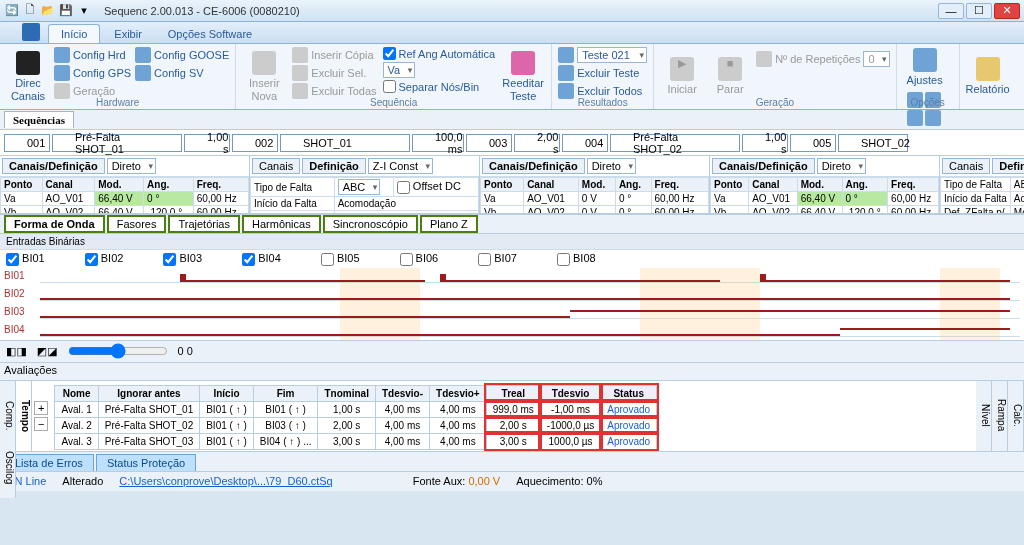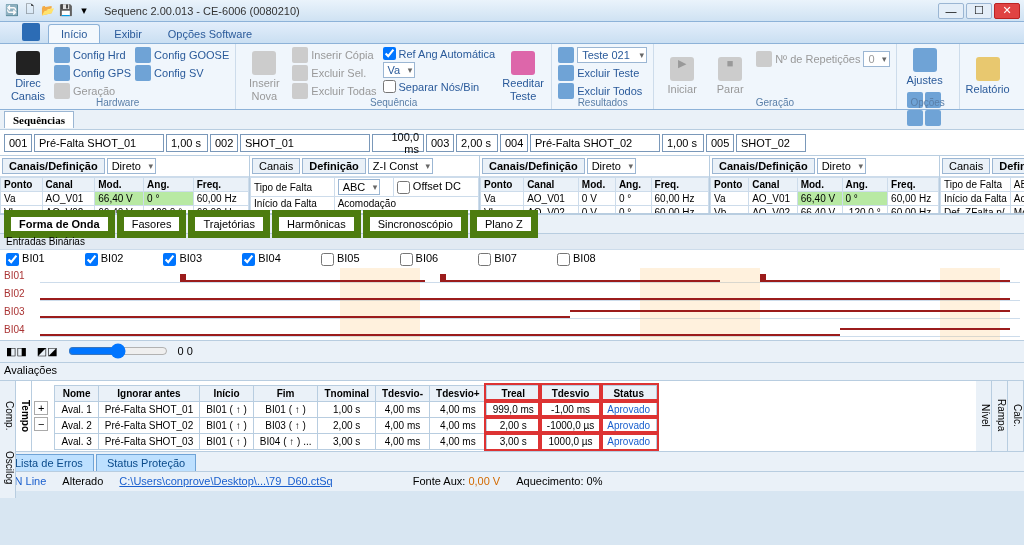--- a/index.html
+++ b/index.html
@@ -18,32 +18,32 @@
 .ribbon { height: 66px; background: #f0f6fc; display: flex; border-bottom: 1px solid #8db2d8; }
 .rgroup { border-right: 1px solid #cddceb; padding: 2px 6px; display: flex; flex-direction: column; position: relative; }
 .rgroup .glabel { position: absolute; bottom: 1px; left: 0; right: 0; text-align: center; font-size: 10px; color: #5a7fa8; }
 .ritem { display: flex; align-items: center; gap: 3px; padding: 1px 0; color: #2a5a9a; white-space: nowrap; }
 .ricon { width: 16px; height: 16px; background: #6fa3d6; border-radius: 2px; display: inline-block; }
 .rbigbtn { display: flex; flex-direction: column; align-items: center; justify-content: center; width: 44px; padding: 2px; color: #2a5a9a; text-align: center; line-height: 1.1; }
 .rbigbtn .bicon { width: 24px; height: 24px; background: #6fa3d6; border-radius: 3px; margin-bottom: 2px; }
 .seqbar { height: 20px; background: #eaf1f8; border-bottom: 1px solid #b8cde0; display: flex; align-items: center; padding: 0 4px; }
 .seqbar .tab { background: #fff; border: 1px solid #9bb6d3; border-bottom: none; padding: 2px 8px; font-weight: bold; font-family: Liberation Serif, serif; }
 .seqrow { height: 26px; background: #fff; border-bottom: 1px solid #b8cde0; display: flex; align-items: center; padding: 0 4px; gap: 2px; overflow: hidden; }
-.seqcell { border: 1px solid #7a98b9; background: #fff; height: 18px; padding: 1px 4px; display: inline-flex; align-items: center; }
+.seqcell { border: 1px solid #7a98b9; background: #fff; height: 18px; padding: 1px 22px; display: inline-flex; align-items: center; }
 .canaispanel { height: 58px; background: #fff; border-bottom: 1px solid #b8cde0; display: flex; overflow: hidden; }
 .cblock { border-right: 1px solid #b8cde0; min-width: 230px; }
 .chdr { display: flex; align-items: center; gap: 2px; padding: 2px; border-bottom: 1px solid #cddceb; }
 .chdr .btn { border: 1px solid #9bb6d3; background: #eaf1f8; padding: 1px 6px; }
 .chdr .btn.b { font-weight: bold; }
 .ctbl { width: 100%; border-collapse: collapse; }
 .ctbl th, .ctbl td { border: 1px solid #cddceb; padding: 1px 3px; font-size: 10px; text-align: left; white-space: nowrap; }
 .ctbl th { background: #eaf1f8; }
 .hl { background: #b8e9a3; }
 .formabar { height: 20px; background: #eaf1f8; border-top: 1px solid #b8cde0; border-bottom: 1px solid #b8cde0; display: flex; align-items: center; padding: 0 4px; gap: 2px; }
-.formabar .tab { border: 7px solid #4d7c0f; background: #fff; padding: 1px 8px; }
+.formabar .tab { border: 2px solid #4d7c0f; background: #fff; padding: 1px 8px; }
 .formabar .tab.active { font-weight: bold; }
 .entbin { background: #fff; border-bottom: 1px solid #b8cde0; }
 .entbin .hdr { background: #e2eaf3; padding: 2px 6px; font-size: 10px; border-bottom: 1px solid #cddceb; }
 .entbin .cbrow { display: flex; gap: 40px; padding: 2px 6px; }
 .entbin .wavearea { height: 72px; position: relative; background: #fff; }
 .wavearea .lbl { position: absolute; left: 4px; font-size: 10px; color: #a33; }
 .wavearea .hline { position: absolute; left: 40px; right: 4px; height: 1px; background: #cddceb; }
 .wavearea .seg { position: absolute; height: 8px; background: #9b1c1c; }
 .wavearea .shade { position: absolute; top: 0; bottom: 0; background: rgba(255,200,120,0.25); }
 .zoomrow { height: 22px; background: #eaf1f8; border-bottom: 1px solid #b8cde0; display: flex; align-items: center; gap: 10px; padding: 0 6px; }

